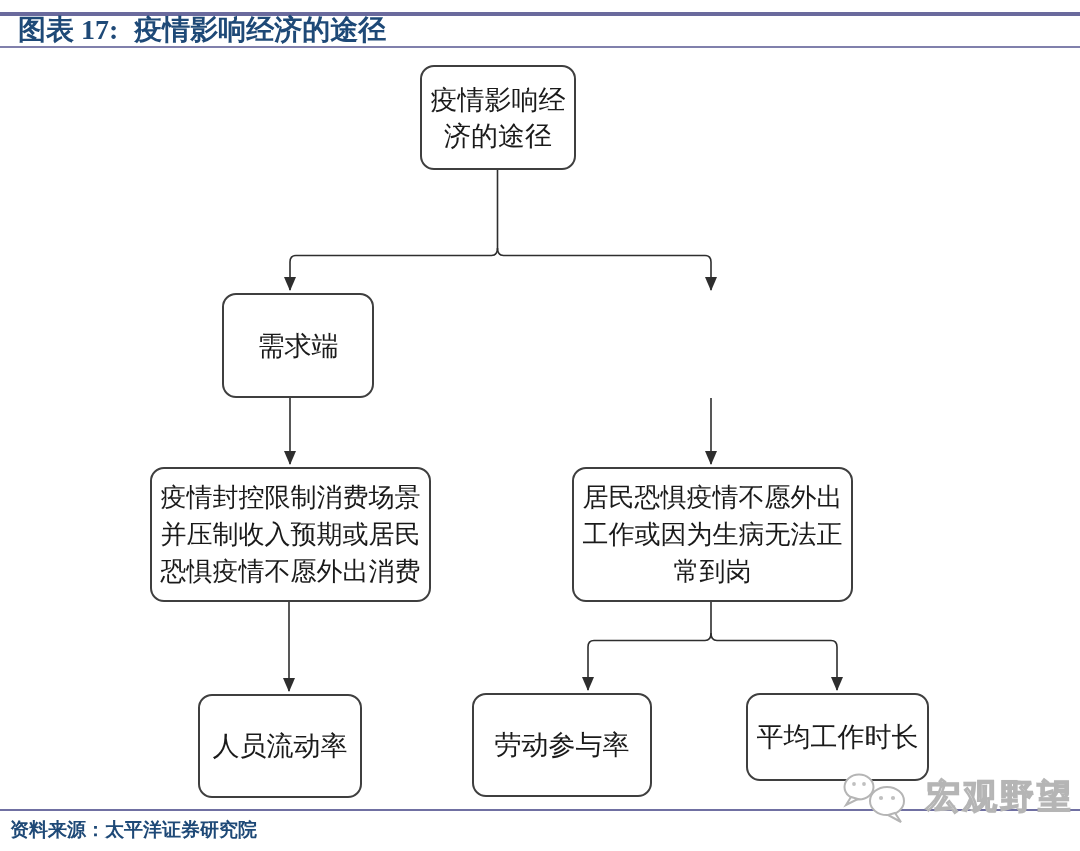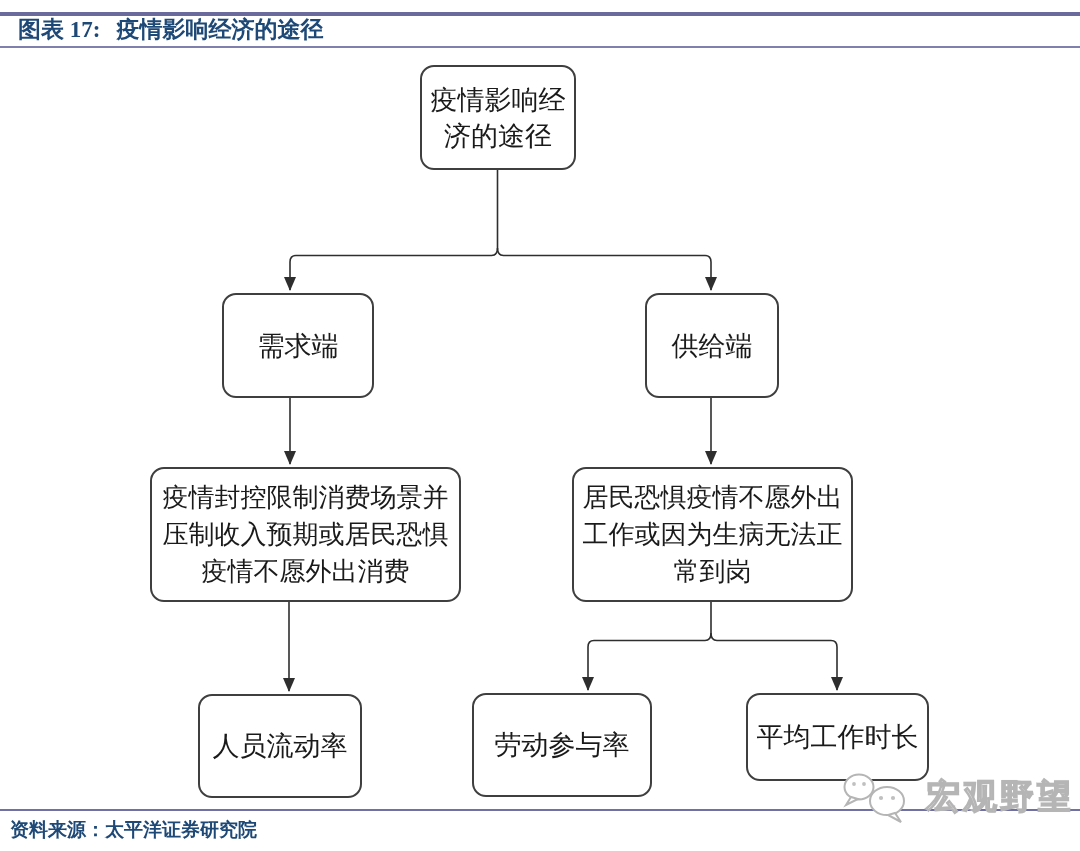--- a/index.html
+++ b/index.html
@@ -9,41 +9,41 @@
   }
   
   .rule { position:absolute; left:0; width:1080px; z-index:0; }
   .rule-top   { top:12px; height:4px; background:#6A6A9D; }
   .rule-title { top:46px; height:2px; background:#8080AC; }
   .rule-footer{ top:809px; height:2px; background:#7070A2; }
 
   .figure-header {
     position:absolute; left:18px; top:16px; z-index:2;
     font-family:"Liberation Serif", serif; font-weight:bold;
-    font-size:23px; line-height:28px; color:#1E4977; white-space:nowrap;
+    font-size:28px; line-height:28px; color:#1E4977; white-space:nowrap;
   }
   .fig-label { margin-right:16px; }
 
   .source-line {
     position:absolute; left:10px; top:817px; z-index:2;
     font-family:Liberation Sans, sans-serif; font-weight:bold;
     font-size:19px; color:#1E4977; white-space:nowrap;
   }
 
   
   .node {
     position:absolute; box-sizing:border-box; background:#ffffff;
     border:2px solid #3F3F3F; border-radius:14px; z-index:1;
     display:flex; align-items:center; justify-content:center;
     text-align:center; color:#1A1A1A;
   }
   .node-root        { left:420px; top:65px;  width:156px; height:105px; font-size:27px; line-height:36px; padding:0 4px; }
   .node-demand      { left:222px; top:293px; width:152px; height:105px; font-size:27px; }
   .node-supply      { left:645px; top:293px; width:134px; height:105px; font-size:27px; }
-  .node-demand-ch   { left:150px; top:467px; width:311px; height:135px; font-size:26px; line-height:37px; padding:0 6px; }
+  .node-demand-ch   { left:150px; top:467px; width:281px; height:135px; font-size:26px; line-height:37px; padding:0 6px; }
   .node-supply-ch   { left:572px; top:467px; width:281px; height:135px; font-size:26px; line-height:37px; padding:0 6px; }
   .node-mobility    { left:198px; top:694px; width:164px; height:104px; font-size:27px; }
   .node-particip    { left:472px; top:693px; width:180px; height:104px; font-size:27px; }
   .node-hours       { left:746px; top:693px; width:183px; height:88px; font-size:27px; }
 
   .connectors { position:absolute; left:0; top:0; z-index:0; }
 
   
   .watermark {
     position:absolute; right:6px; top:770px; z-index:3;
@@ -81,21 +81,20 @@
       <path d="M290,398 V464" marker-end="url(#arw)"></path>
       <path d="M711,398 V464" marker-end="url(#arw)"></path>
       <path d="M289,602 V691" marker-end="url(#arw)"></path>
       <path d="M711,602 V633 C711,638 709,640.5 705,640.5 H594 C590,640.5 588,643 588,647 V690" marker-end="url(#arw)"></path>
       <path d="M711,633 C711,638 713,640.5 717,640.5 H831 C835,640.5 837,643 837,647 V690" marker-end="url(#arw)"></path>
     </g>
   </svg>
 
   <div class="node node-root">疫情影响经济的途径</div>
   <div class="node node-demand">需求端</div>
-  <div class="node node-supply">供给端</div>
   <div class="node node-demand-ch">疫情封控限制消费场景并压制收入预期或居民恐惧疫情不愿外出消费</div>
   <div class="node node-supply-ch">居民恐惧疫情不愿外出工作或因为生病无法正常到岗</div>
   <div class="node node-mobility">人员流动率</div>
   <div class="node node-particip">劳动参与率</div>
   <div class="node node-hours">平均工作时长</div>
 
   <div class="rule rule-footer"></div>
 
   <div class="source-line">资料来源：太平洋证券研究院</div>
 

